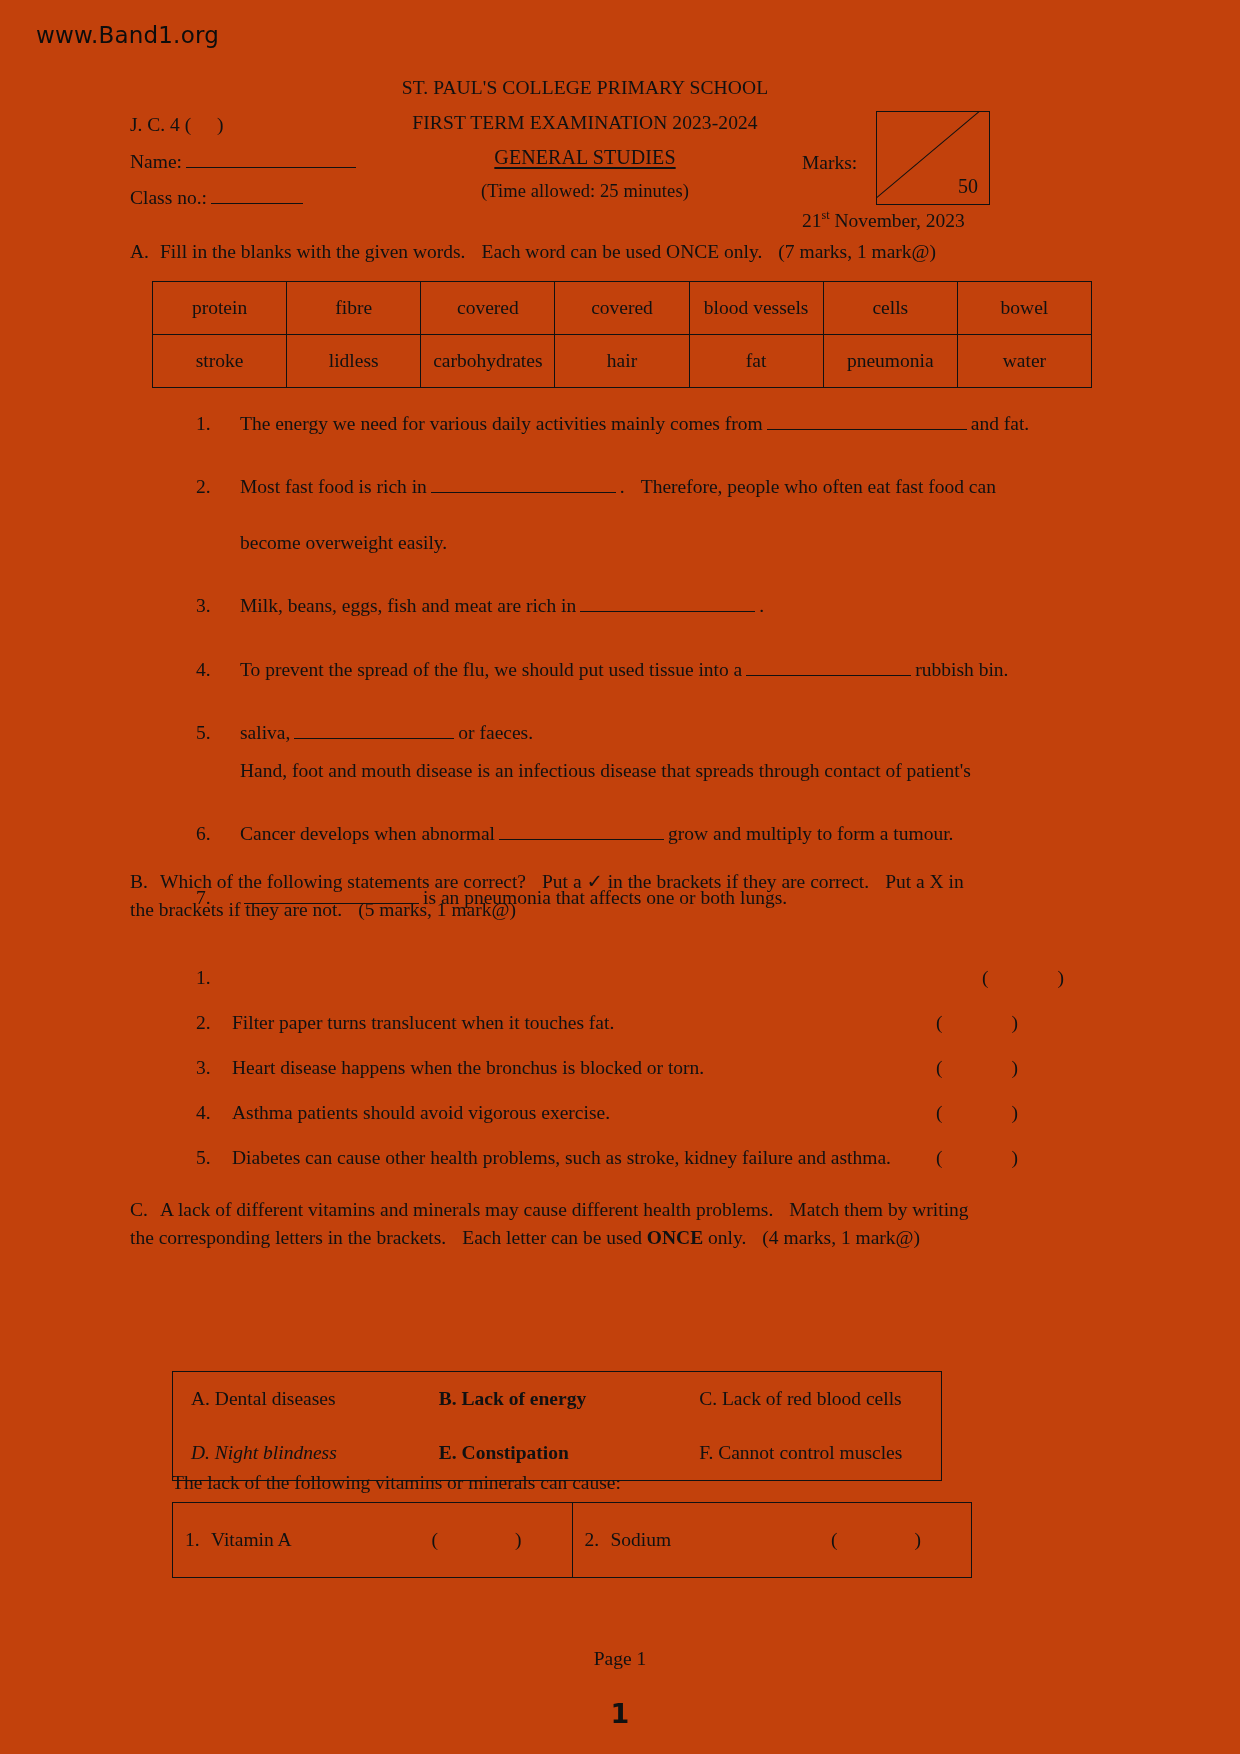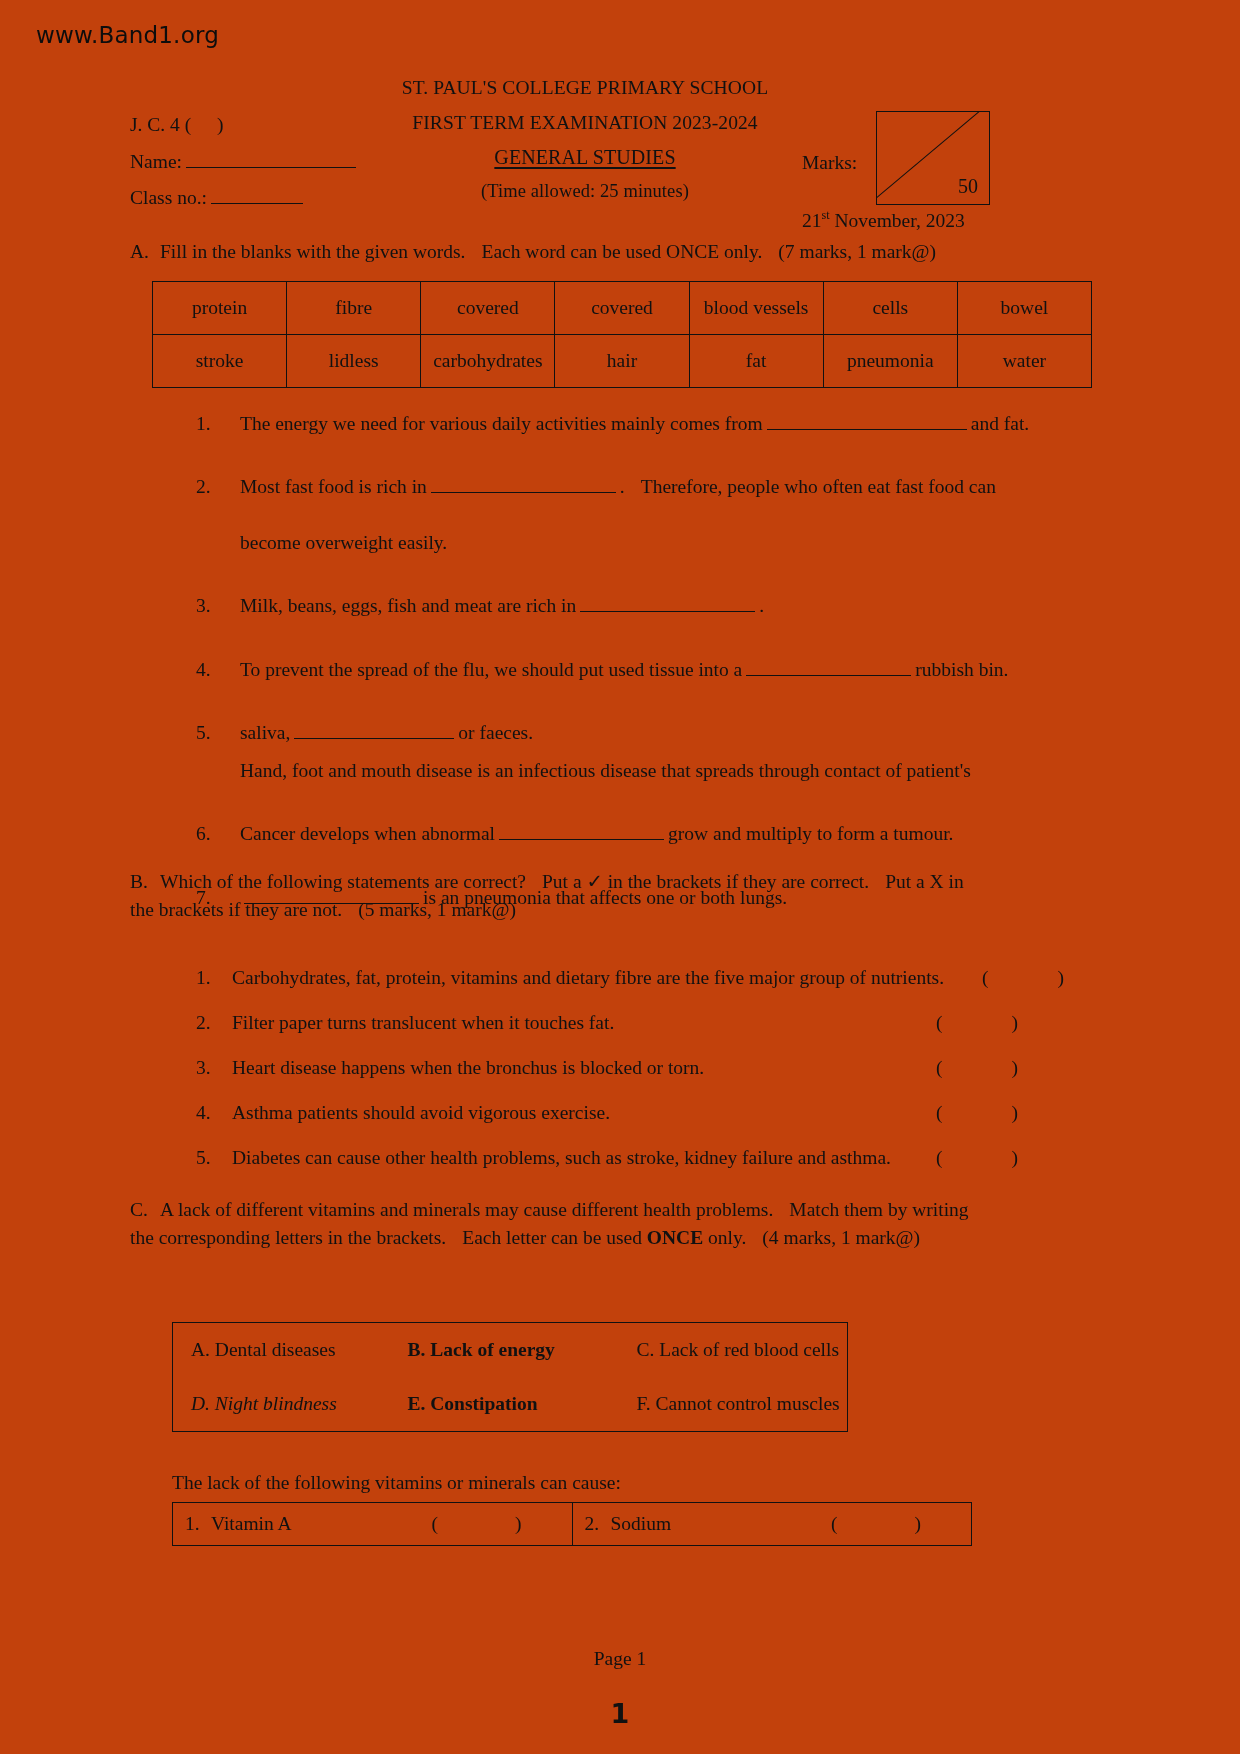--- a/index.html
+++ b/index.html
@@ -224,22 +224,22 @@
   }
   .qlist-b .brk .lp { float: left; }
   .qlist-b .brk .rp { float: right; }
 
   
   .sec-c-head { left: 130px; top: 1196px; width: 970px; }
 
   table.options {
     position: absolute;
     left: 172px;
-    top: 1322px;
-    width: 676px;
+    top: 1371px;
+    width: 770px;
     border-collapse: collapse;
     table-layout: fixed;
     border: 1.6px solid #111;
   }
   table.options td {
     height: 52px;
     vertical-align: middle;
     font-size: 19.5px;
     padding-left: 18px;
     border: none;
@@ -261,21 +261,21 @@
     top: 1502px;
     width: 800px;
     border-collapse: collapse;
     table-layout: fixed;
   }
   table.answers td {
     border: 1.5px solid #111;
     height: 42px;
     vertical-align: middle;
     font-size: 19.5px;
-    padding: 0 12px;
+    padding: 16px 12px;
   }
   .ans-cell {
     display: flex;
     align-items: center;
     justify-content: space-between;
   }
   .ans-label { white-space: nowrap; }
   .ans-label .idx { display: inline-block; width: 26px; }
   .ans-brk {
     width: 90px;
@@ -415,21 +415,20 @@
 
   <div class="sec sec-b-head">
     <span class="letter">B.</span>
     <span class="body"><span>Which of the following statements are correct?</span><span class="gap"></span><span>Put a ✓ in the brackets if they are correct.</span><span class="gap"></span><span>Put a X in</span><br><span>the brackets if they are not.</span><span class="gap"></span><span>(5 marks, 1 mark@)</span></span>
   </div>
 
   <div class="qlist-b">
 
     <div class="q">
       <span class="num">1.</span>
-      <span class="txt">Carbohydrates, fat, protein, vitamins and dietary fibre are the five major group of nutrients.</span>
       <span class="brk" style="left:786px;">
         <span class="lp">(</span>
         <span class="rp">)</span>
       </span>
     </div>
 
     <div class="q">
       <span class="num">2.</span>
       <span class="txt">Filter paper turns translucent when it touches fat.</span>
       <span class="brk" style="left:740px;">

